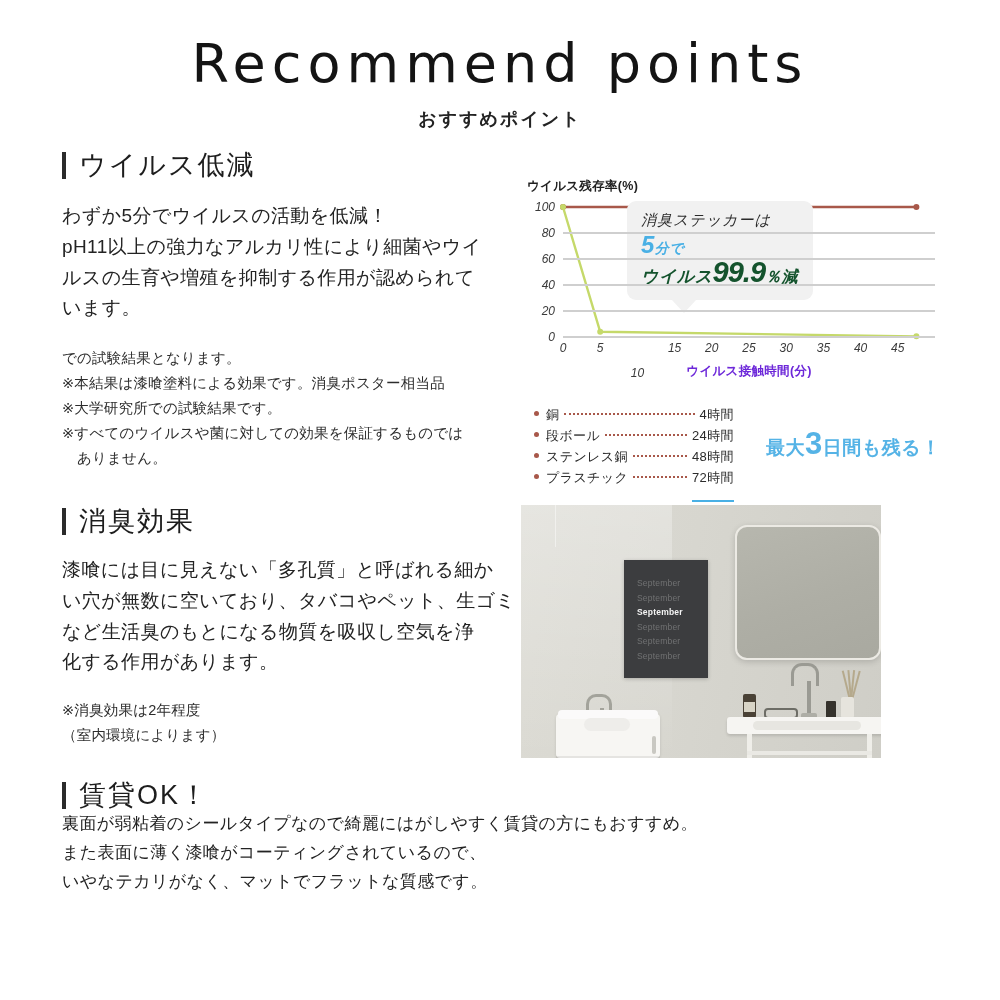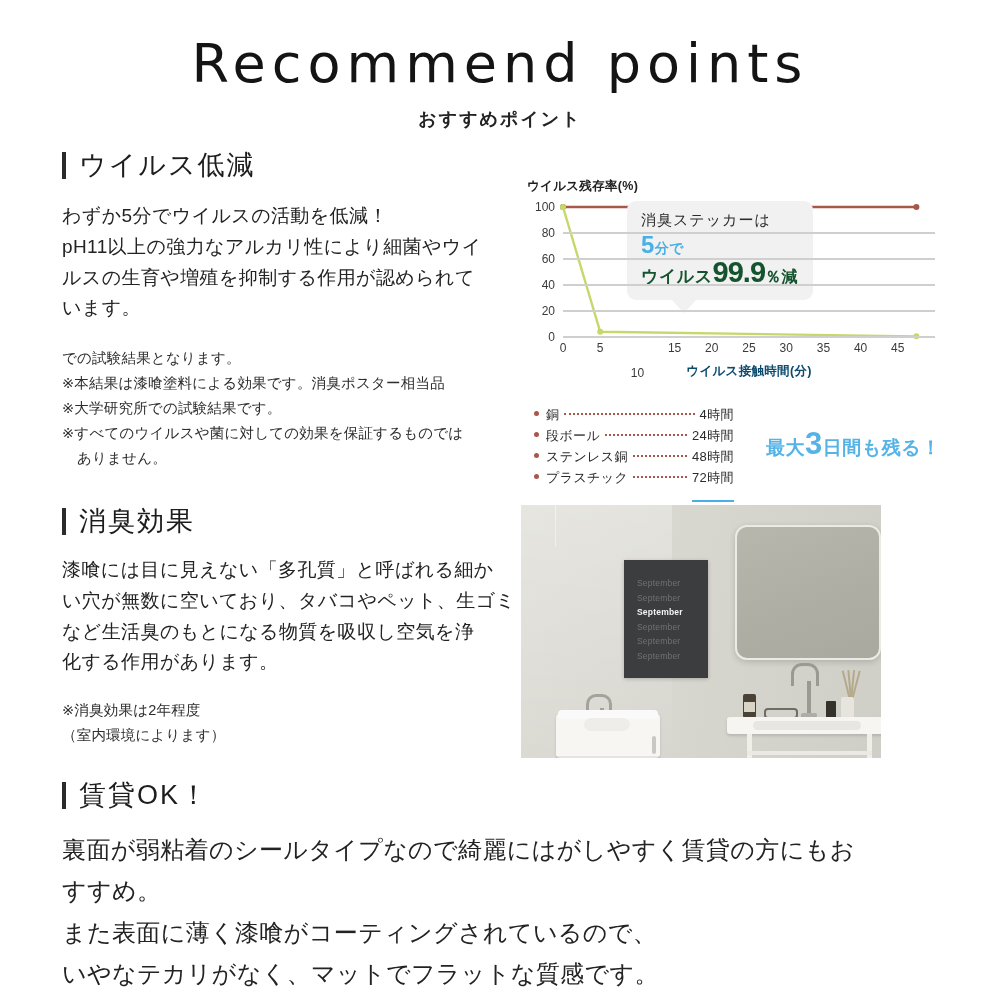--- a/index.html
+++ b/index.html
@@ -35,26 +35,26 @@
   .note-indent{padding-left:15px;}
 
   
   .s1{position:absolute;left:62px;top:152px;width:450px;}
   .s1 .body-txt{margin-top:22px;}
   .s1 .notes{margin-top:22px;}
 
   
   .chart-wrap{position:absolute;left:527px;top:178px;width:420px;}
   .chart-ylabel{font-size:12.5px;font-weight:700;color:#1f1f1f;letter-spacing:.3px;}
-  .plot{position:relative;margin-top:12px;height:130px;width:420px;}
+  .plot{position:relative;margin-top:12px;height:130px;width:420px;font-style:italic;}
   .ytick{position:absolute;left:0;width:28px;text-align:right;font-size:12px;color:#3a3a3a;transform:translateY(-50%);}
   .gridline{position:absolute;left:36px;right:12px;height:2px;background:#cfcfcf;transform:translateY(-50%);}
   .xaxis{position:absolute;left:36px;right:12px;top:130px;height:20px;}
   .xtick{position:absolute;font-size:12px;color:#3a3a3a;transform:translateX(-50%);top:4px;}
-  .chart-xlabel{margin-top:26px;text-align:center;font-size:12.5px;font-weight:700;color:#0c4a6e;padding-left:24px;letter-spacing:.3px;}
+  .chart-xlabel{margin-top:26px;text-align:center;font-size:12.5px;font-weight:700;color:#6d28d9;padding-left:24px;letter-spacing:.3px;}
   .svg-lines{position:absolute;left:0;top:0;width:420px;height:132px;overflow:visible;}
 
   
   .callout{
     position:absolute;left:100px;top:-6px;width:186px;
     background:#f1f1f1;border-radius:9px;padding:10px 12px 12px 14px;
     box-sizing:border-box;
   }
   .callout:after{
     content:"";position:absolute;left:44px;bottom:-13px;
@@ -141,21 +141,21 @@
   .tk-lid{position:absolute;left:2px;top:10px;width:100px;height:9px;background:#fbfafa;border-radius:4px;}
   .tk-bowl{position:absolute;left:28px;top:18px;width:46px;height:13px;background:#eeedea;border-radius:7px;}
   .tk-fau{position:absolute;left:30px;top:-6px;width:22px;height:24px;}
   .tk-fau-s{position:absolute;left:0;top:0;width:20px;height:16px;border:3px solid #a3a39b;border-bottom:none;border-radius:10px 10px 0 0;}
   .tk-fau-b{position:absolute;left:14px;top:14px;width:4px;height:10px;background:#a3a39b;}
   .tk-handle{position:absolute;left:96px;top:36px;width:4px;height:18px;background:#c9c8c2;border-radius:2px;}
   .tk-shadow{position:absolute;left:0;top:56px;width:104px;height:3px;background:rgba(0,0,0,.07);}
 
   
   .s3{position:absolute;left:62px;top:782px;width:800px;}
-  .s3 .body-txt{margin-top:20px;font-size:24px;line-height:1.72;}
+  .s3 .body-txt{font-size:17px;line-height:1.72;}
 </style>
 </head>
 <body>
 
 <div class="page">
 
   <div class="hdr">
     <div class="hdr-title">Recommend points</div>
     <div class="hdr-sub">おすすめポイント</div>
   </div>

